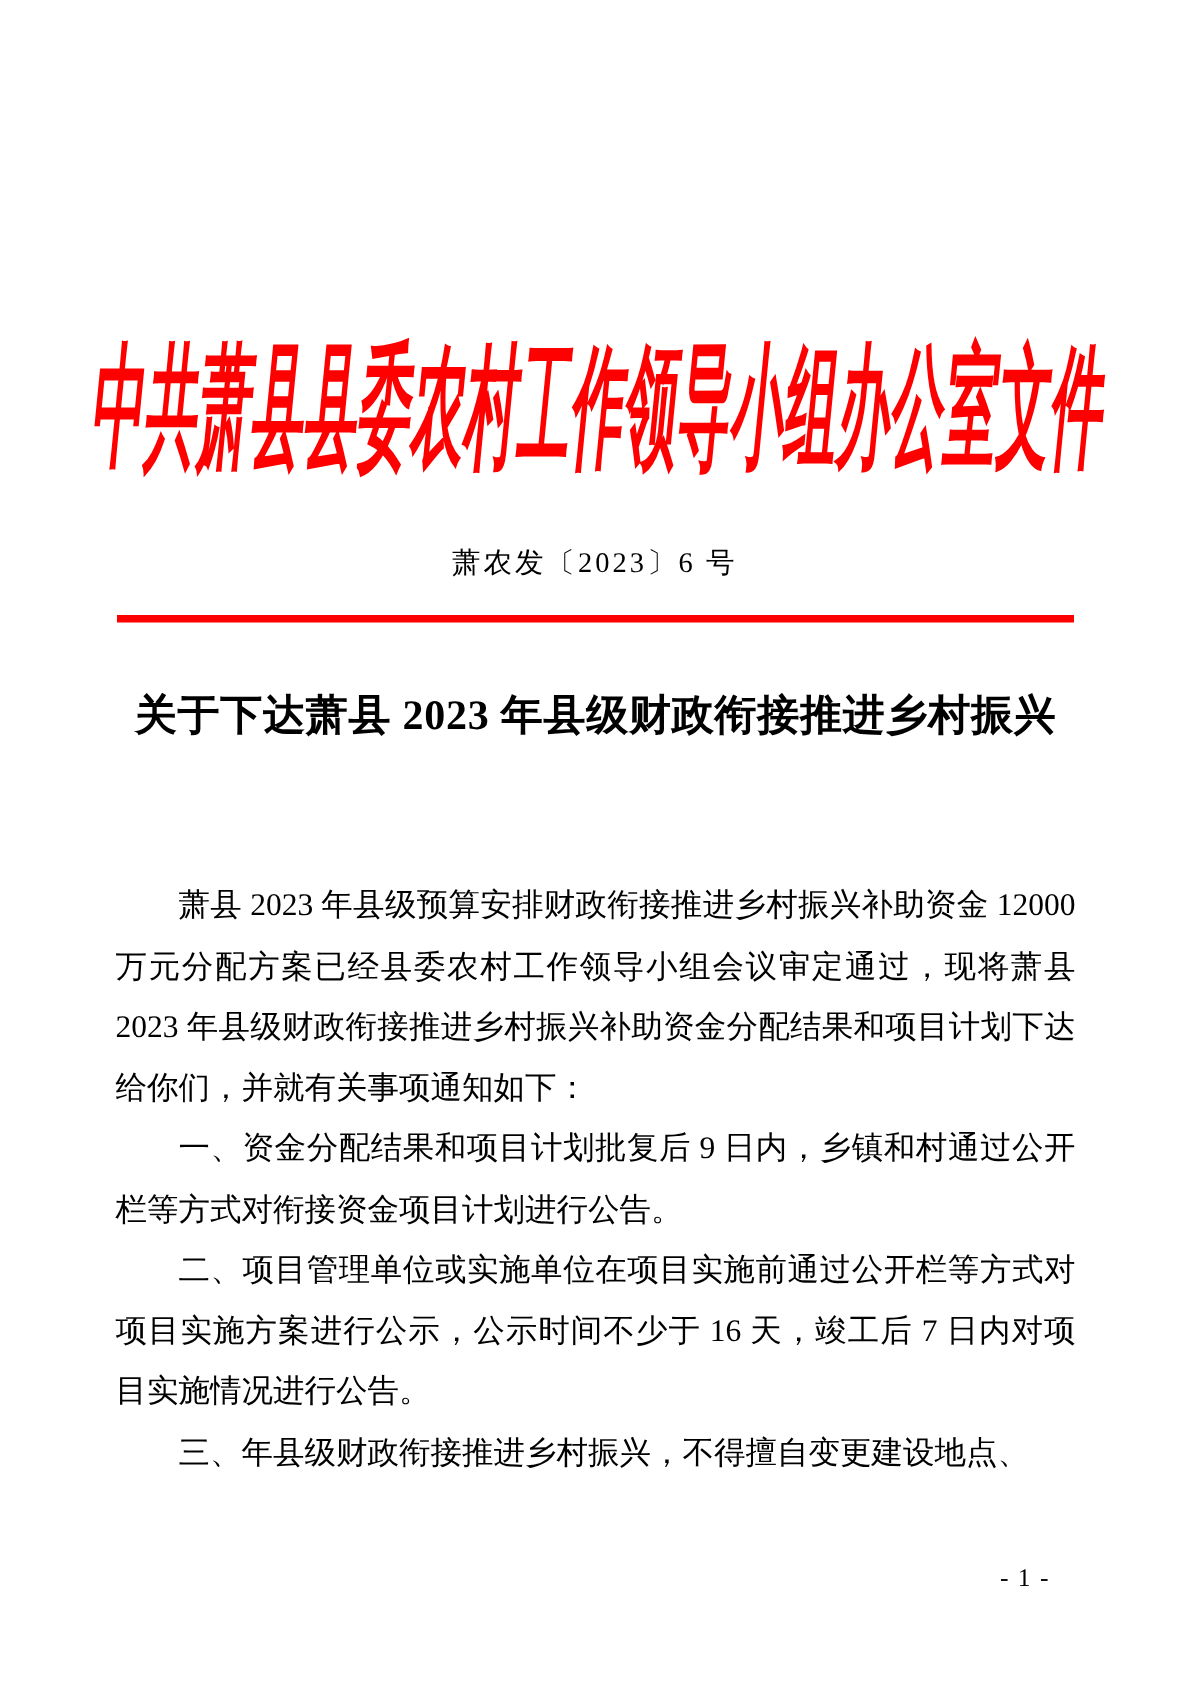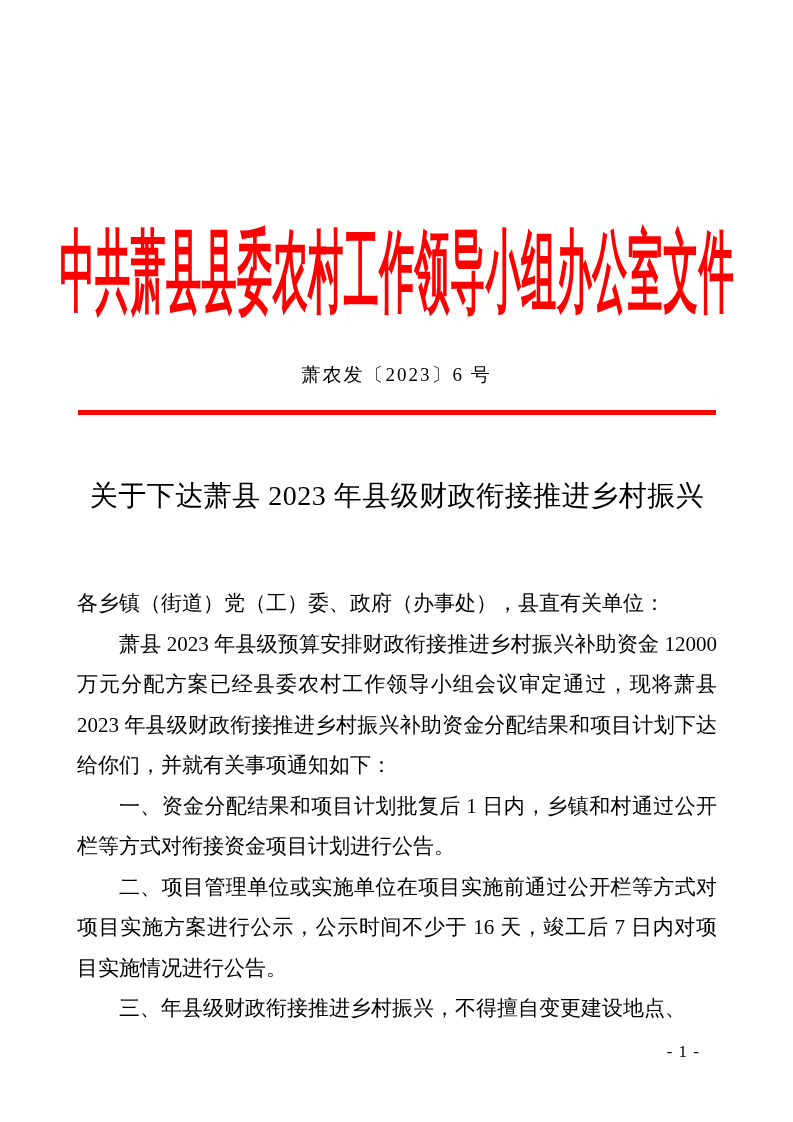--- a/index.html
+++ b/index.html
@@ -20,20 +20,21 @@
   
   .letterhead {
     position: absolute;
     top: 212px;
     left: 77px;
     width: 640px;
     height: 120px;
     display: flex;
     align-items: center;
     justify-content: center;
+    font-style: italic;
   }
   .letterhead .stretch {
     display: inline-block;
     font-size: 35px;
     font-weight: bold;
     color: #ff0000;
     white-space: nowrap;
     letter-spacing: 0.5px;
     transform: scaleY(2.55);
     transform-origin: center;
@@ -51,27 +52,27 @@
   .red-divider {
     position: absolute;
     top: 410px;
     left: 78px;
     width: 638px;
     height: 5px;
     background: #ff0000;
   }
   .doc-title {
     position: absolute;
-    top: 473px;
+    top: 455px;
     left: 77px;
     width: 640px;
     margin: 0;
     text-align: center;
     font-size: 28px;
-    font-weight: normal;
+    font-weight: bold;
     line-height: 45px;
     letter-spacing: 0.5px;
   }
   .body-text {
     position: absolute;
     top: 583px;
     left: 77px;
     width: 640px;
     font-size: 21px;
     line-height: 40.5px;
@@ -103,22 +104,21 @@
 
   <div class="doc-number">萧农发〔2023〕6 号</div>
 
   <div class="red-divider"></div>
 
   <h1 class="doc-title">
     <span>关于下达萧县 2023 年县级财政衔接推进乡村振兴</span><br>
   </h1>
 
   <div class="body-text">
-    <p>各乡镇（街道）党（工）委、政府（办事处），县直有关单位：</p>
     <p class="indent">萧县 2023 年县级预算安排财政衔接推进乡村振兴补助资金 12000 万元分配方案已经县委农村工作领导小组会议审定通过，现将萧县 2023 年县级财政衔接推进乡村振兴补助资金分配结果和项目计划下达给你们，并就有关事项通知如下：</p>
-    <p class="indent">一、资金分配结果和项目计划批复后 1 日内，乡镇和村通过公开栏等方式对衔接资金项目计划进行公告。</p>
+    <p class="indent">一、资金分配结果和项目计划批复后 9 日内，乡镇和村通过公开栏等方式对衔接资金项目计划进行公告。</p>
     <p class="indent">二、项目管理单位或实施单位在项目实施前通过公开栏等方式对项目实施方案进行公示，公示时间不少于 16 天，竣工后 7 日内对项目实施情况进行公告。</p>
     <p class="indent">三、年县级财政衔接推进乡村振兴，不得擅自变更建设地点、</p>
   </div>
 
   <div class="page-number">- 1 -</div>
 
 </div>
 
 </body></html>

